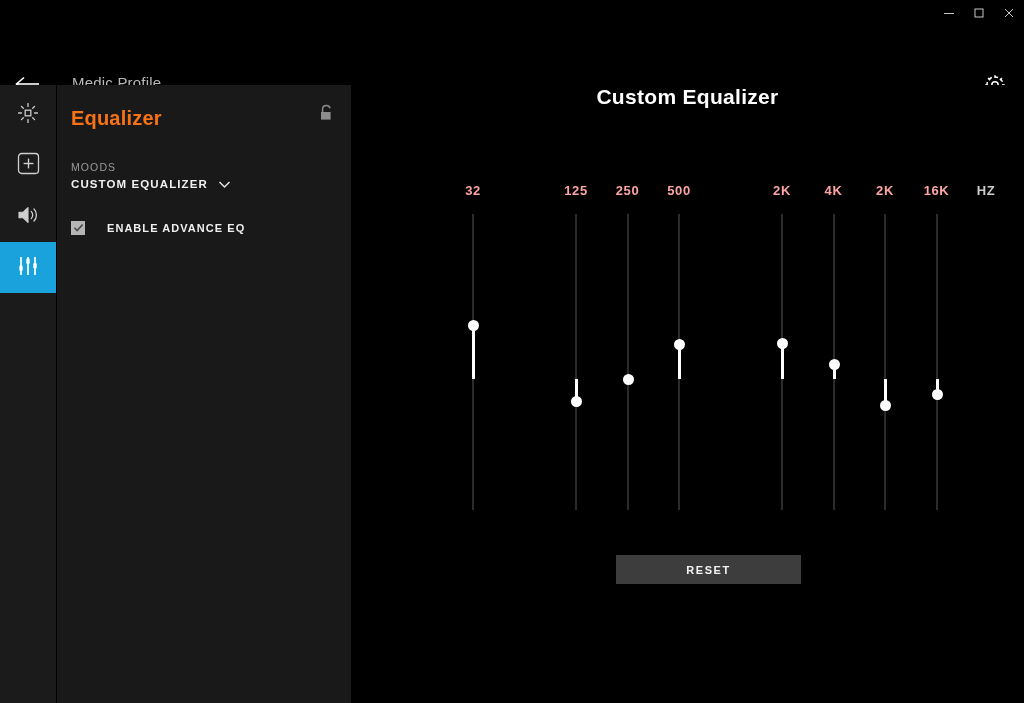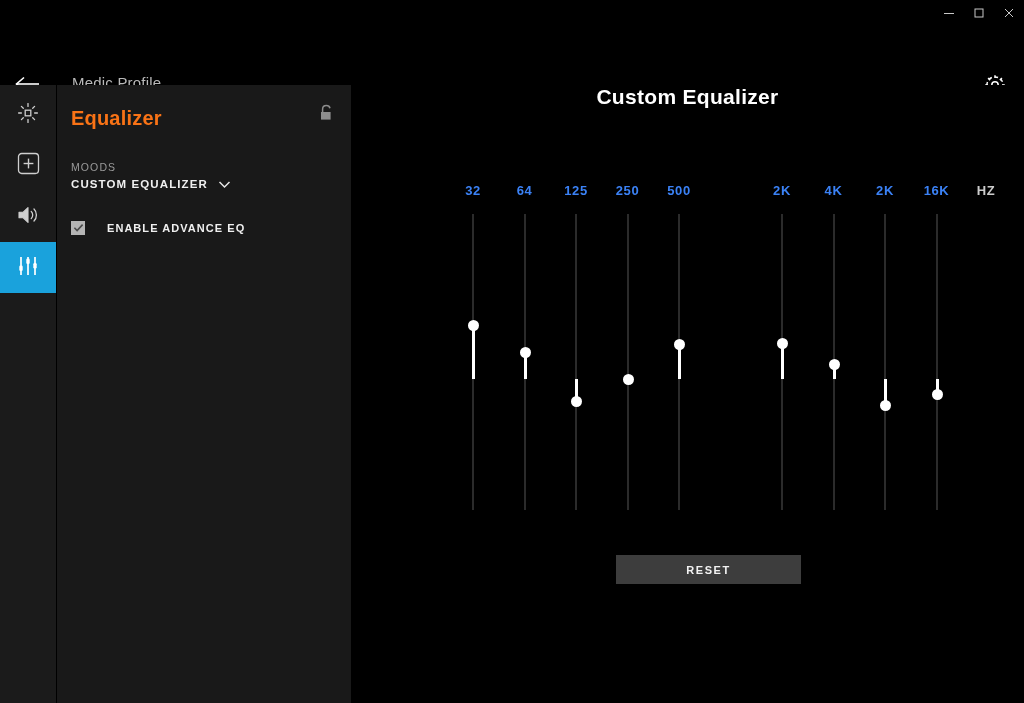--- a/index.html
+++ b/index.html
@@ -117,21 +117,21 @@
     letter-spacing: 0.3px;
   }
 
   .eq-area {
     position: absolute; left: 96px; top: 98px; width: 520px; height: 320px;
   }
   .band { position: absolute; top: 0; width: 52px; height: 320px; }
   .band-label {
     position: absolute; top: 0; left: 0; width: 52px;
     text-align: center;
-    font-size: 13px; font-weight: 700; color: #3b82f6; letter-spacing: 0.6px;
+    font-size: 13px; font-weight: 700; color: #fca5a5; letter-spacing: 0.6px;
   }
   .track {
     position: absolute; left: 25px; top: 31px; width: 2px; height: 296px;
     background: #2b2b2b;
   }
   .fill {
     position: absolute; left: 25px; width: 3px; background: #ffffff;
   }
   .knob {
     position: absolute; width: 11px; height: 11px; border-radius: 50%;
@@ -282,26 +282,20 @@
 
   <div class="main">
     <div class="eq-title">Custom Equalizer</div>
     <div class="eq-area" id="eq-area">
         <div class="band" style="left: 0px;">
           <div class="band-label">32</div>
           <div class="track"></div>
           <div class="fill" style="top: 142px; height: 54px;"></div>
           <div class="knob" style="top: 136.5px; left: 21px;"></div>
         </div>
-        <div class="band" style="left: 51.5px;">
-          <div class="band-label">64</div>
-          <div class="track"></div>
-          <div class="fill" style="top: 169px; height: 27px;"></div>
-          <div class="knob" style="top: 163.5px; left: 21px;"></div>
-        </div>
         <div class="band" style="left: 103px;">
           <div class="band-label">125</div>
           <div class="track"></div>
           <div class="fill" style="top: 196px; height: 22px;"></div>
           <div class="knob" style="top: 212.5px; left: 21px;"></div>
         </div>
         <div class="band" style="left: 154.5px;">
           <div class="band-label">250</div>
           <div class="track"></div>
           <div class="fill" style="top: 196px; height: 0px;"></div>

